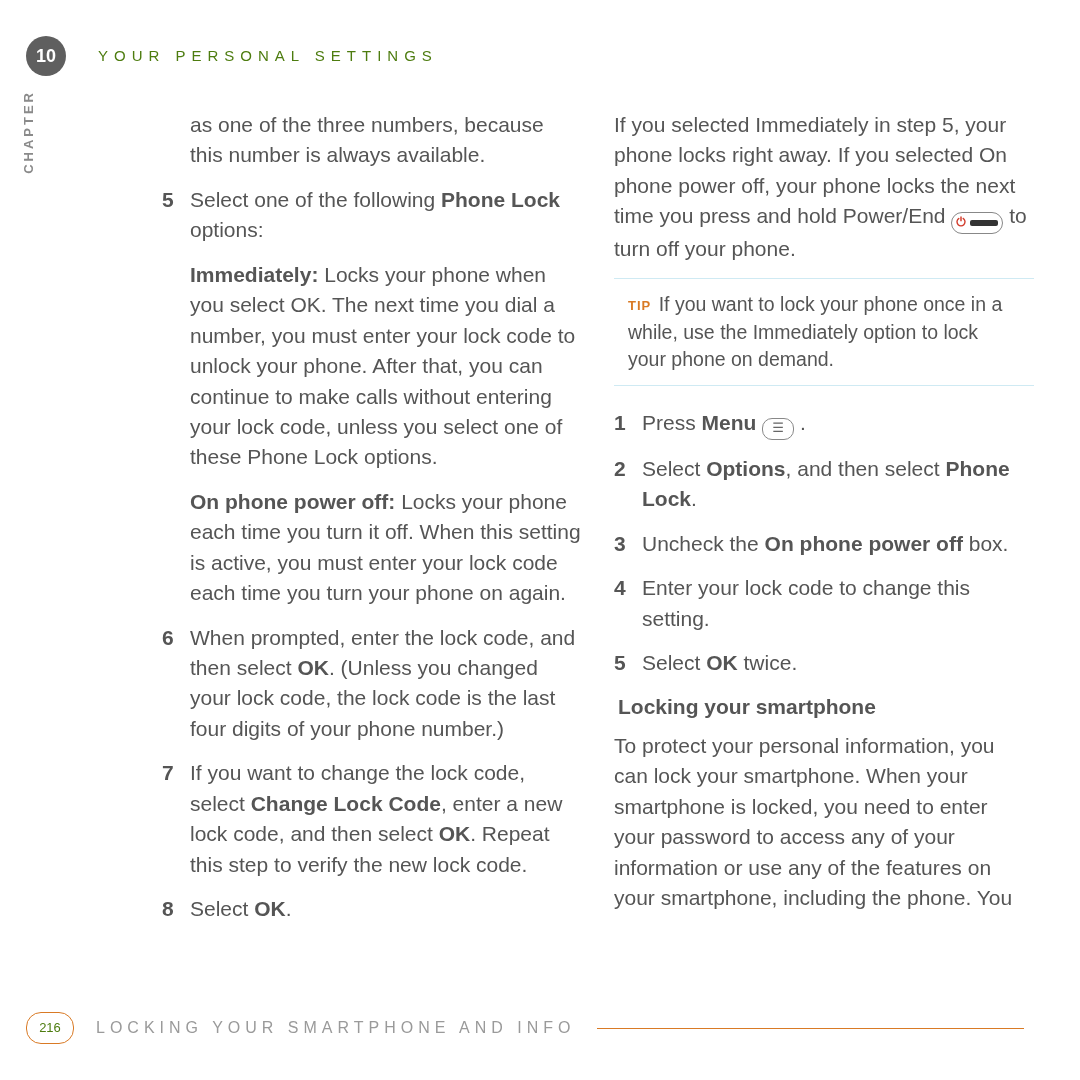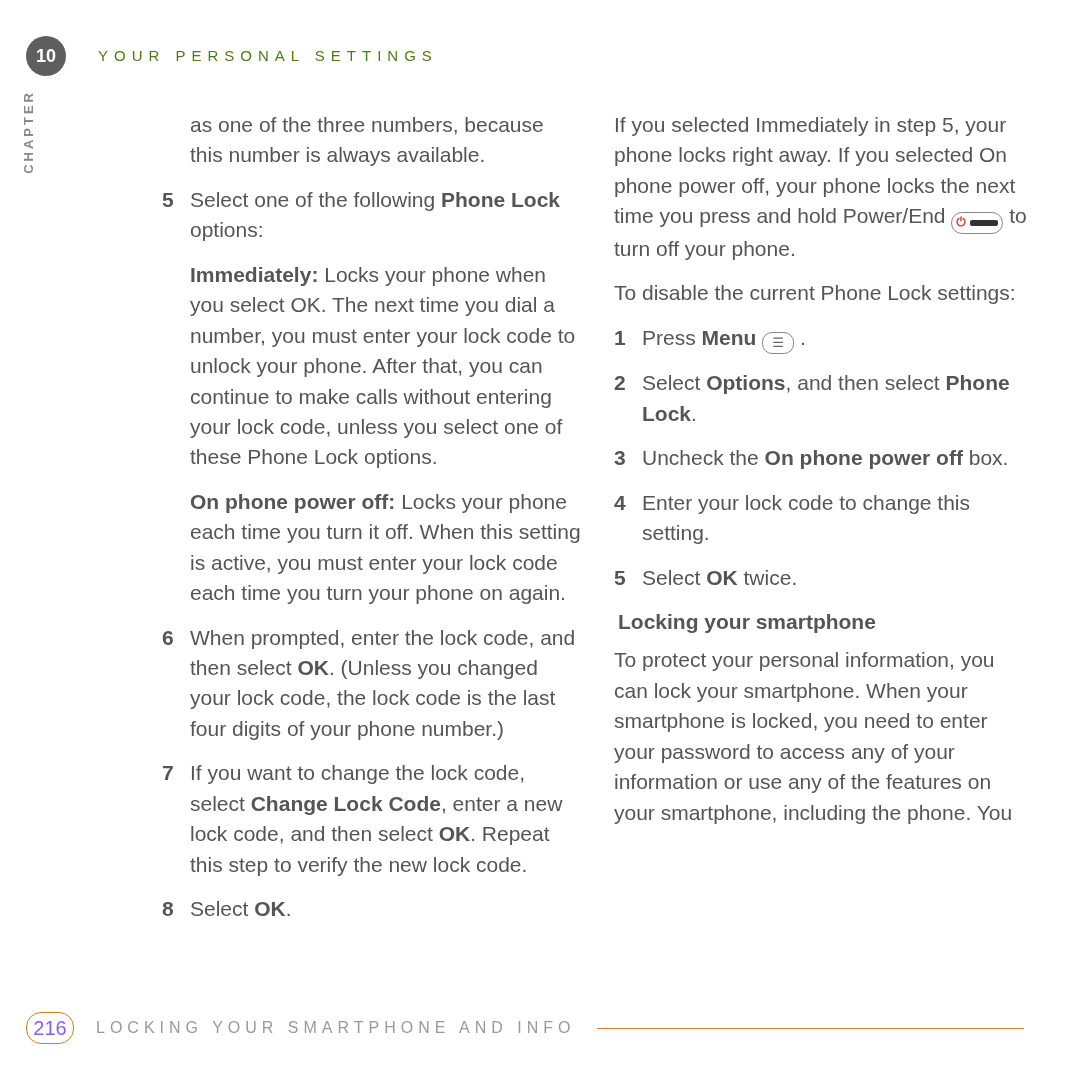--- a/index.html
+++ b/index.html
@@ -156,22 +156,22 @@
     align-items: center;
   }
   .page-num {
     width: 46px;
     height: 30px;
     border: 1.5px solid #d97a25;
     border-radius: 15px;
     display: flex;
     align-items: center;
     justify-content: center;
-    color: #8b5cf6;
-    font-size: 20px;
+    color: #4d7c0f;
+    font-size: 13px;
   }
   .foot-title {
     margin-left: 22px;
     letter-spacing: 5px;
     font-size: 16px;
     color: #9a9a9a;
   }
   .foot-line {
     flex: 1;
     height: 1px;
@@ -237,22 +237,25 @@
     <div class="col">
       <p>
         <span>If you selected Immediately in step 5, your phone locks right away. If you selected On phone power off, your phone locks the next time you press and hold Power/End </span>
         <span class="power-icon">
           <span class="glyph">⏻</span>
           <span class="bar"></span>
         </span>
         <span> to turn off your phone.</span>
       </p>
 
-
-      <p>To  disable the current Phone Lock settings:</p>
+      <div class="tip-box">
+        <span class="tip-label">TIP</span>
+        <span>If you want to lock your phone once in a while, use the Immediately option to lock your phone on demand.</span>
+      </div>
+
 
       <div class="num-item">
         <div class="num">1</div>
         <div class="num-body">
           <span>Press </span><b>Menu</b>
           <span class="button-icon">☰</span><span> .</span>
         </div>
       </div>
 
       <div class="num-item">

